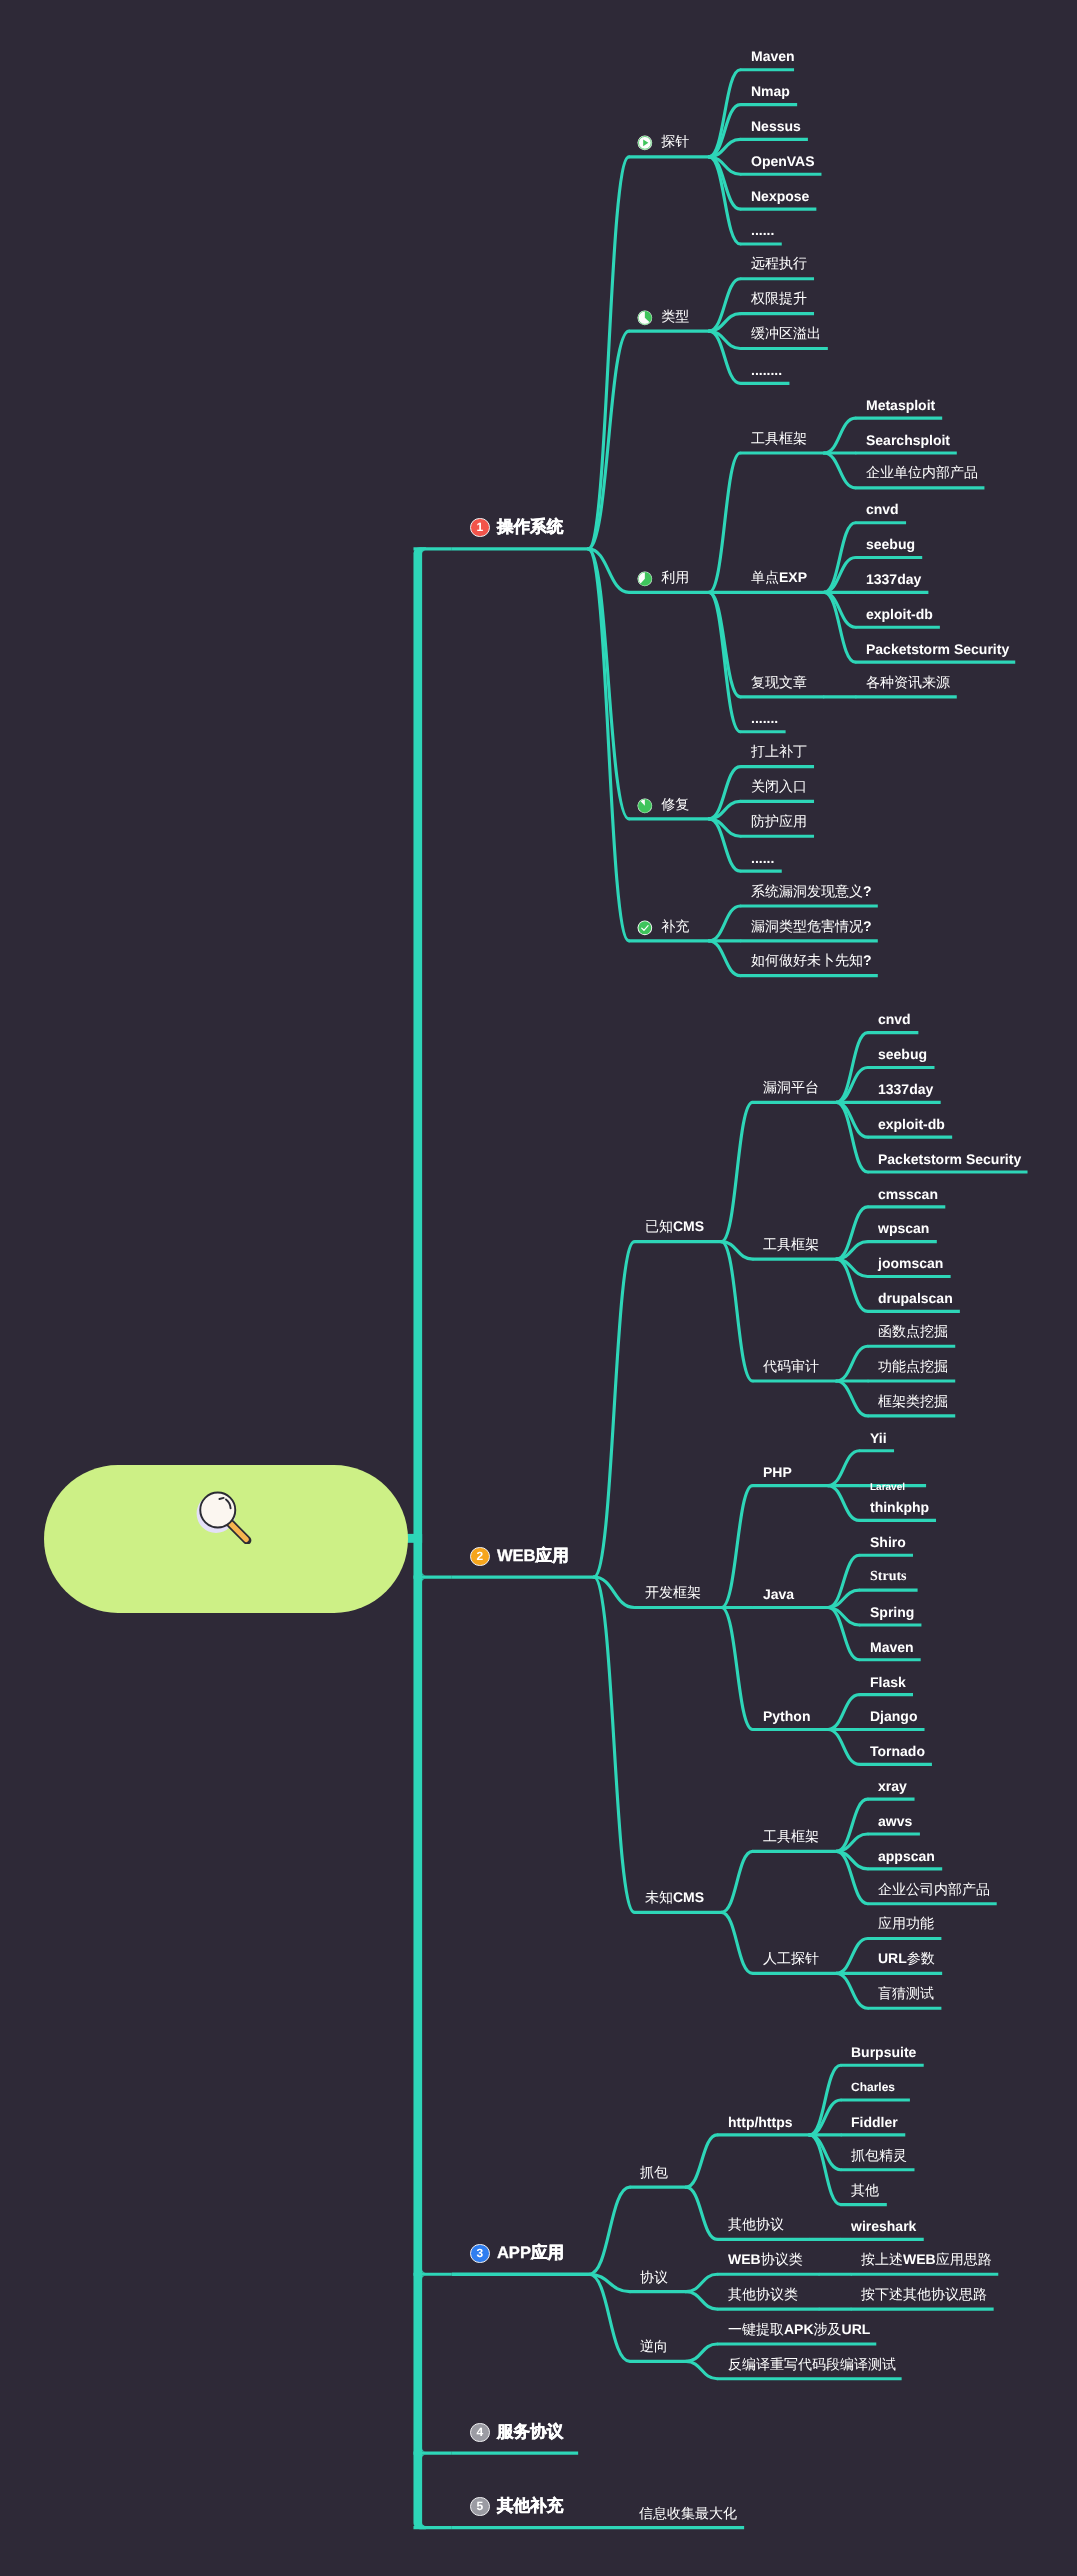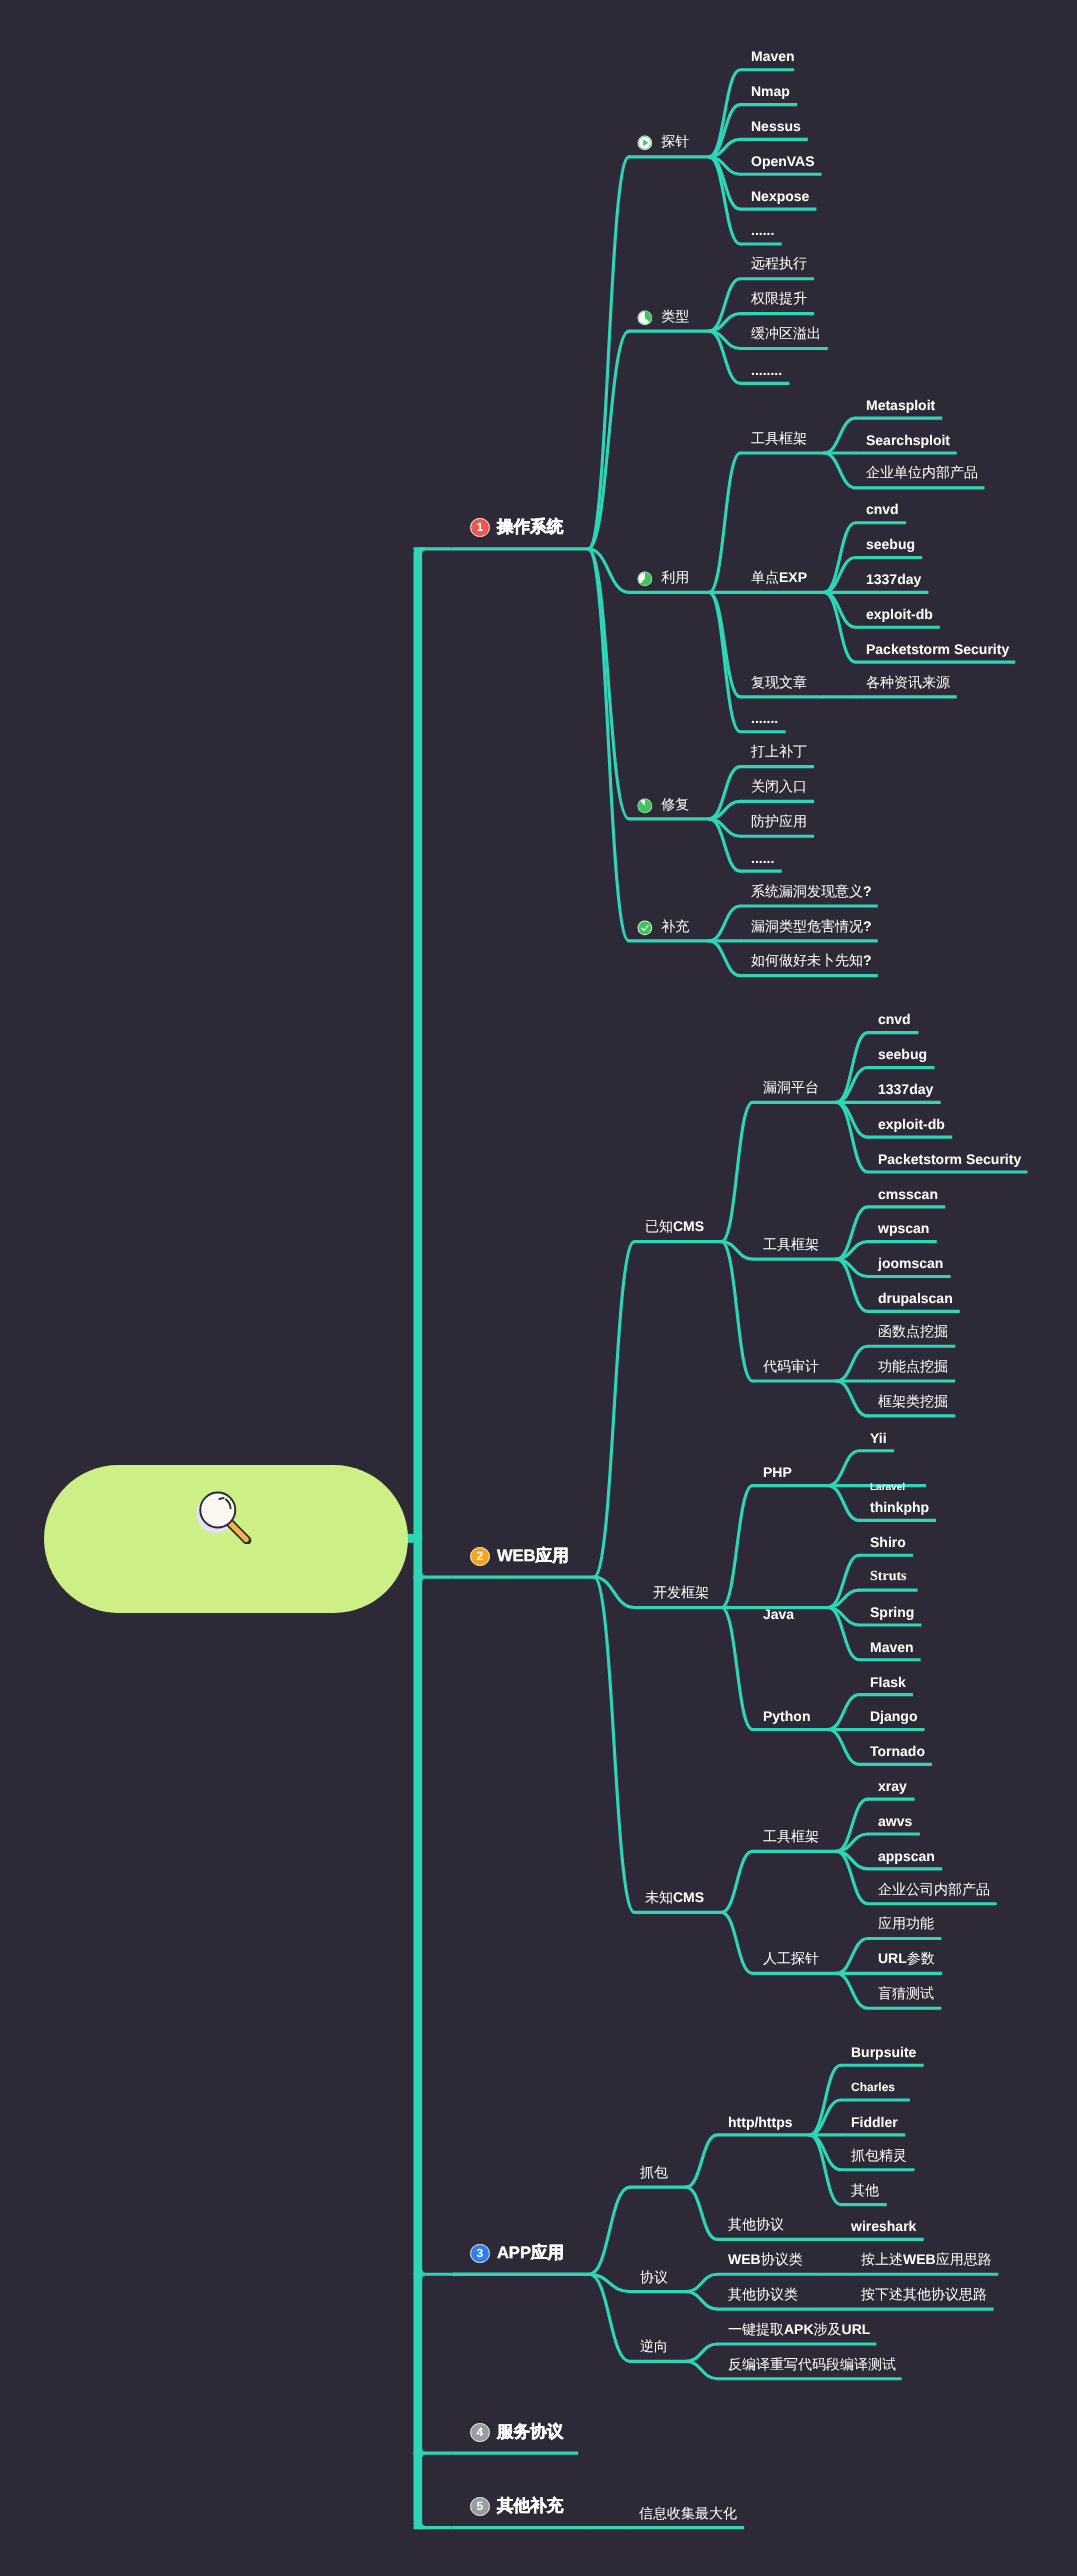--- a/index.html
+++ b/index.html
@@ -438,36 +438,36 @@
       </div>
       <div class="nd lvl4" data-name="mindmap-node" style="left: 878px; top: 1325px; font-size: 14px; font-weight: bold; height: 15.7px;">
         <span class="tx" data-name="node-label"><span class="cj">函数点挖掘</span></span>
       </div>
       <div class="nd lvl4" data-name="mindmap-node" style="left: 878px; top: 1360px; font-size: 14px; font-weight: bold; height: 15.7px;">
         <span class="tx" data-name="node-label"><span class="cj">功能点挖掘</span></span>
       </div>
       <div class="nd lvl4" data-name="mindmap-node" style="left: 878px; top: 1395px; font-size: 14px; font-weight: bold; height: 15.7px;">
         <span class="tx" data-name="node-label"><span class="cj">框架类挖掘</span></span>
       </div>
-      <div class="nd lvl2" data-name="mindmap-node" style="left: 645px; top: 1586px; font-size: 14px; font-weight: bold; height: 15.7px; margin-left: 8px;">
+      <div class="nd lvl2" data-name="mindmap-node" style="left: 645px; top: 1586px; font-size: 14px; font-weight: bold; height: 15.7px;">
         <span class="tx" data-name="node-label"><span class="cj">开发框架</span></span>
       </div>
       <div class="nd lvl3" data-name="mindmap-node" style="left: 763px; top: 1464px; font-size: 14px; font-weight: bold; height: 15.7px;">
         <span class="tx" data-name="node-label"><span class="lt">PHP</span></span>
       </div>
       <div class="nd lvl4" data-name="mindmap-node" style="left: 870px; top: 1430px; font-size: 14px; font-weight: bold; height: 15.7px;">
         <span class="tx" data-name="node-label"><span class="lt">Yii</span></span>
       </div>
       <div class="nd lvl4" data-name="mindmap-node" style="left: 870px; top: 1464px; font-size: 10px; font-weight: bold; height: 15.7px; margin-top: 16px;">
         <span class="tx" data-name="node-label"><span class="lt">Laravel</span></span>
       </div>
       <div class="nd lvl4" data-name="mindmap-node" style="left: 870px; top: 1499px; font-size: 14px; font-weight: bold; height: 15.7px;">
         <span class="tx" data-name="node-label"><span class="lt">thinkphp</span></span>
       </div>
-      <div class="nd lvl3" data-name="mindmap-node" style="left: 763px; top: 1586px; font-size: 14px; font-weight: bold; height: 15.7px; margin-top: 20px;">
+      <div class="nd lvl3" data-name="mindmap-node" style="left: 763px; top: 1586px; font-size: 14px; font-weight: bold; height: 15.7px;">
         <span class="tx" data-name="node-label"><span class="lt">Java</span></span>
       </div>
       <div class="nd lvl4" data-name="mindmap-node" style="left: 870px; top: 1534px; font-size: 14px; font-weight: bold; height: 15.7px;">
         <span class="tx" data-name="node-label"><span class="lt">Shiro</span></span>
       </div>
       <div class="nd lvl4" data-name="mindmap-node" style="left: 870px; top: 1569px; font-size: 14px; font-weight: bold; height: 15.7px; font-family: Liberation Serif, serif;">
         <span class="tx" data-name="node-label"><span class="lt">Struts</span></span>
       </div>
       <div class="nd lvl4" data-name="mindmap-node" style="left: 870px; top: 1604px; font-size: 14px; font-weight: bold; height: 15.7px;">
         <span class="tx" data-name="node-label"><span class="lt">Spring</span></span>

